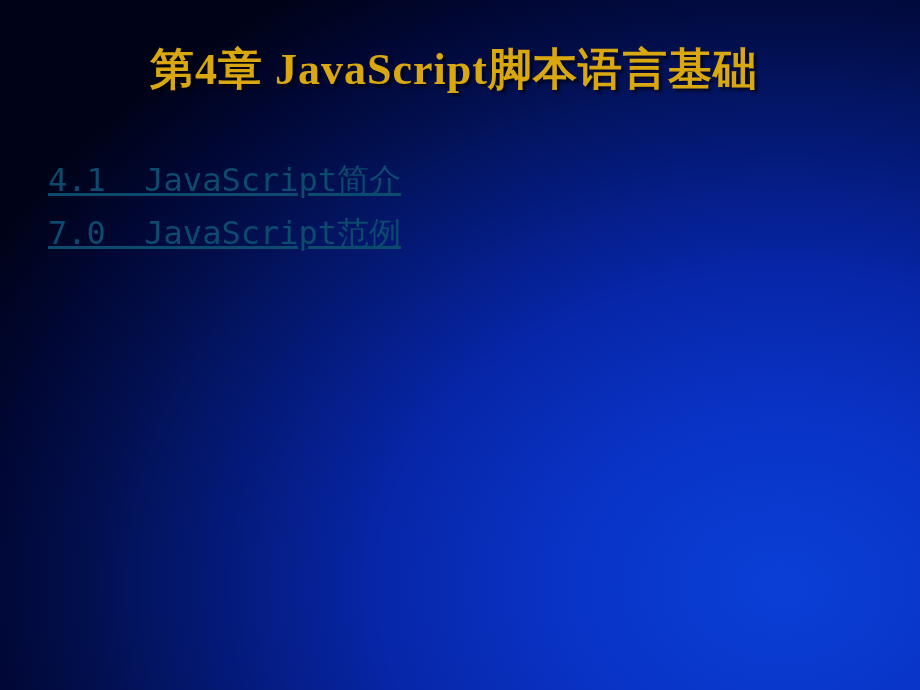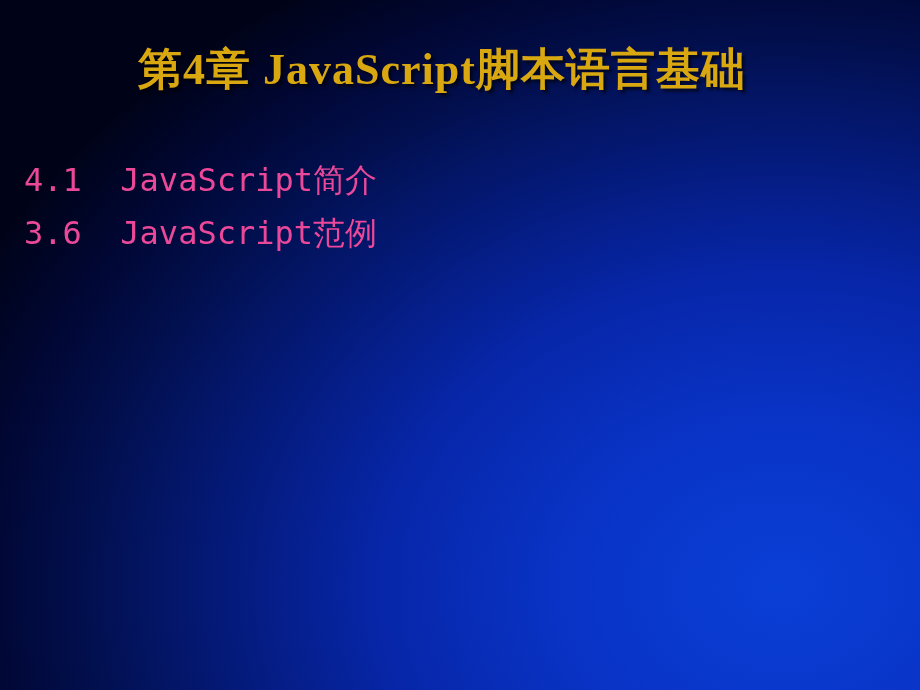--- a/index.html
+++ b/index.html
@@ -9,21 +9,21 @@
     }
     body {
       width: 920px;
       height: 690px;
       background: radial-gradient(ellipse 900px 700px at 85% 85%, #0a3fd6 0%, #0933c5 25%, #0726a8 45%, #041a7a 62%, #020f4d 78%, #010630 90%, #000318 100%);
       font-family: "SimSun", "宋体", serif;
       overflow: hidden;
       position: relative;
     }
     .slide {
-      padding: 40px 60px 40px 24px;
+      padding: 40px 60px 40px 48px;
     }
     .title {
       font-size: 44px;
       font-weight: bold;
       color: #d9a810;
       text-align: center;
       margin-bottom: 55px;
       letter-spacing: 1px;
       text-shadow: 3px 3px 3px rgba(0, 0, 0, 0.6);
     }
@@ -31,26 +31,27 @@
       list-style: none;
       padding-left: 0;
     }
     .toc-item {
       font-size: 32px;
       line-height: 1.65;
       white-space: pre;
       font-family: "SimSun", "宋体", monospace;
     }
     .toc-item a {
-      color: #ec4899;
+      color: #0c4a6e;
+      text-decoration: underline;
       cursor: pointer;
     }
   </style>
 </head>
 <body>
 
 <div class="slide">
   <h1 class="title">第4章 JavaScript脚本语言基础</h1>
   <ul class="toc">
     <li class="toc-item"><a>4.1  JavaScript简介</a></li>
-    <li class="toc-item"><a>3.6  JavaScript范例</a></li>
+    <li class="toc-item"><a>7.0  JavaScript范例</a></li>
   </ul>
 </div>
 
 </body></html>

